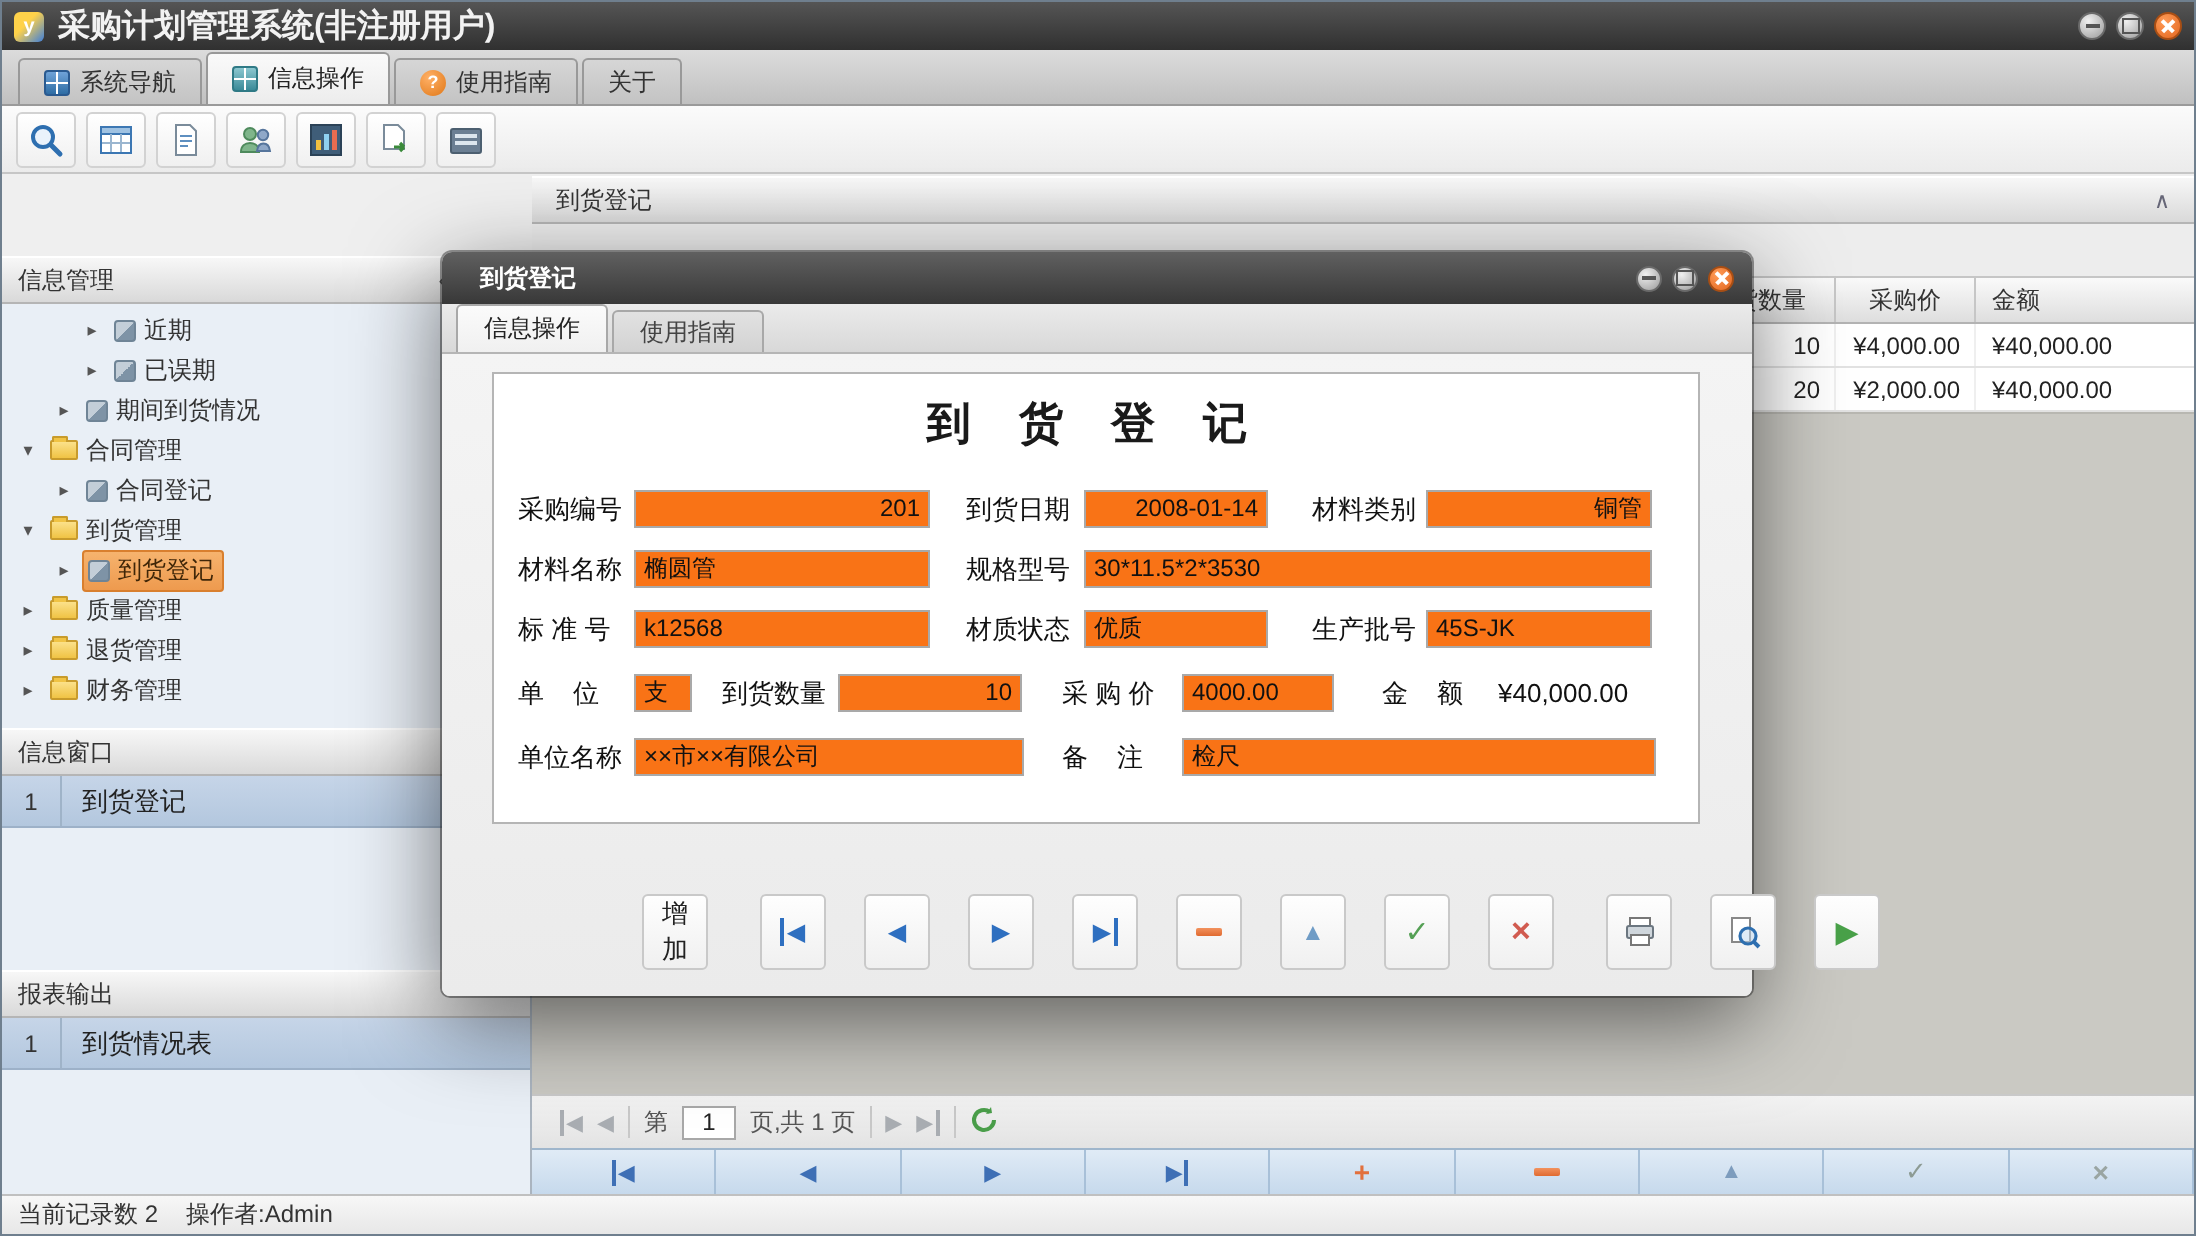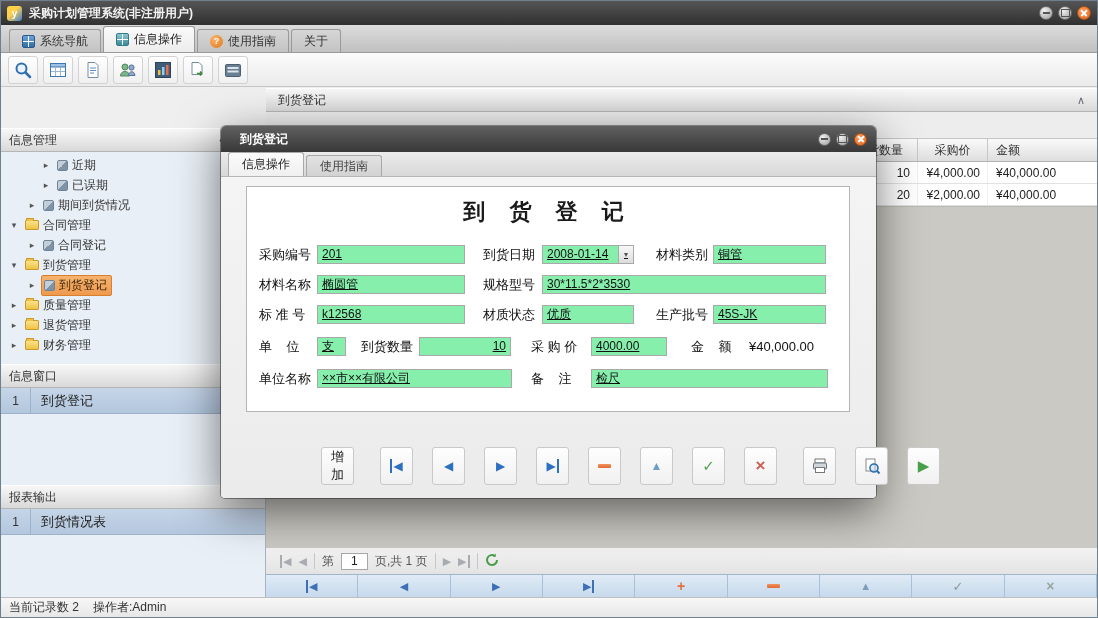--- a/index.html
+++ b/index.html
@@ -6,21 +6,21 @@
   html,body { background:#888; }
   body { font-family: "Liberation Sans", "DejaVu Sans", sans-serif; }
   .app { position:relative; width:1098px; height:618px; background:#efefef; overflow:hidden;
          border:1px solid #6f7f8e; }
 
   
   .titlebar { height:24px; background:linear-gradient(#555,#303030); display:flex; align-items:center;
               padding:0 6px; }
   .app-logo { width:15px; height:15px; border-radius:3px; background:linear-gradient(135deg,#ffd24a 40%,#3d7edb);
               color:#fff; font-size:10px; font-weight:bold; display:flex; align-items:center; justify-content:center; }
-  .titlebar .title { color:#f2f2f2; font-size:12px; font-weight:bold; margin-left:7px; }
+  .titlebar .title { color:#f2f2f2; font-size:16px; font-weight:bold; margin-left:7px; }
   .win-btns { margin-left:auto; display:flex; gap:5px; align-items:center; }
   .wc { width:14px; height:14px; border-radius:50%; position:relative; display:flex; align-items:center; justify-content:center; }
   .wc.min,.wc.max { background:radial-gradient(circle at 35% 30%, #f0f0f0, #9a9a9a); border:1px solid #6a6a6a; }
   .wc.close { background:radial-gradient(circle at 35% 30%, #ff9b57, #e2661f); border:1px solid #a84e14; }
   .wc.min::before { content:""; width:7px; height:2px; background:#555; }
   .wc.max::before { content:""; width:7px; height:6px; border:1.5px solid #555; }
   .wc.close::before,.wc.close::after { content:""; position:absolute; width:8px; height:1.6px; background:#fff; top:50%; left:50%; }
   .wc.close::before { transform:translate(-50%,-50%) rotate(45deg); }
   .wc.close::after  { transform:translate(-50%,-50%) rotate(-45deg); }
 
@@ -132,26 +132,26 @@
               display:flex; align-items:flex-end; padding-left:7px; }
   .dtab { height:21px; padding:0 13px; display:flex; align-items:center; margin-right:2px; font-size:12px; color:#444;
           border:1px solid #a8a8a8; border-bottom:none; border-radius:3px 3px 0 0; background:linear-gradient(#e2e2e2,#d2d2d2); }
   .dtab.active { height:24px; background:linear-gradient(#fbfbfb,#f0f0f0); color:#222; }
   .dlg-body { position:relative; height:321px; background:linear-gradient(#f4f4f4,#ebebeb); border-radius:0 0 4px 4px; }
 
   .form-panel { position:absolute; left:25px; top:9px; width:604px; height:226px; background:#fff; border:1px solid #b5b5b5; }
   .form-title { position:absolute; top:10px; left:0; right:0; text-align:center; font-size:22px; letter-spacing:9px;
                 color:#1a1a1a; font-weight:bold; }
   .fl { position:absolute; font-size:13px; color:#111; white-space:pre; height:20px; line-height:20px; }
-  .fi { position:absolute; height:19px; border:1px solid #a9a9a9; background:#86efac; font-size:12px; color:#111;
-        line-height:17px; padding:0 4px; overflow:hidden; white-space:nowrap;text-decoration:underline; }
+  .fi { position:absolute; height:19px; border:1px solid #a9a9a9; background:#f97316; font-size:12px; color:#111;
+        line-height:17px; padding:0 4px; overflow:hidden; white-space:nowrap; }
   .fv { position:absolute; height:20px; font-size:13px; color:#111; line-height:20px; }
-  .r1 { top:58px; } .r2 { top:88px; } .r3 { top:118px; } .r4 { top:150px; } .r5 { top:182px; }
+  .r1 { top:58px;text-align:right; } .r2 { top:88px; } .r3 { top:118px; } .r4 { top:150px; } .r5 { top:182px; }
   .cl1 { left:12px; } .cf1 { left:70px; width:148px; }
-  .cl2 { left:236px; } .cf2 { left:295px; width:92px; }
+  .cl2 { left:236px; } .cf2 { left:295px; width:92px;flex-direction:column; }
   .cl3 { left:409px; } .cf3 { left:466px; width:113px; }
   .cf2w { left:295px; width:284px; }
   .uf  { left:70px; width:29px; }
   .ql  { left:114px; } .qf { left:172px; width:92px; text-align:right; }
   .pl  { left:284px; } .pf { left:344px; width:76px; }
   .al  { left:444px; } .av { left:502px; width:110px; }
   .nf  { left:70px; width:195px; }
   .rl  { left:284px; } .rf { left:344px; width:237px; }
   .fi.date { padding:0; display:flex; align-items:stretch; }
   .fi.date .dval { flex:1; padding:0 4px; line-height:17px; }

